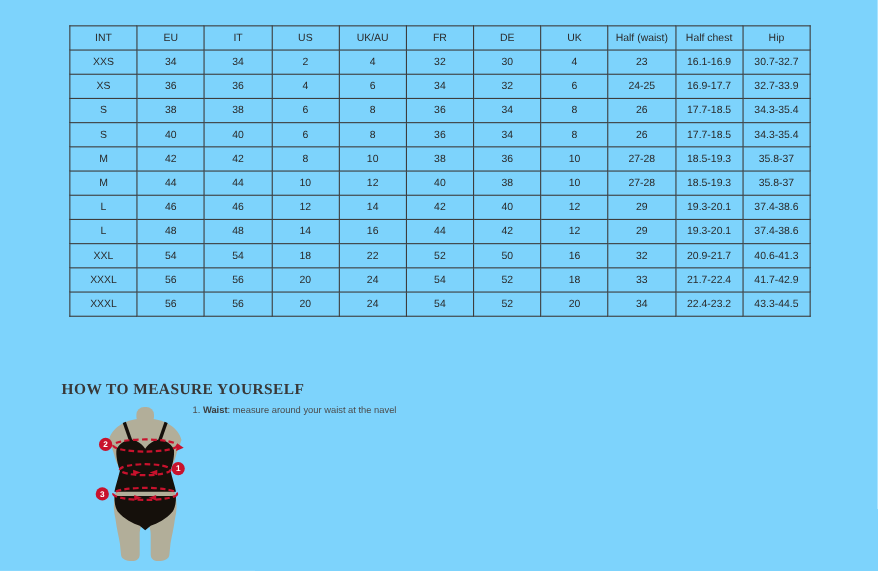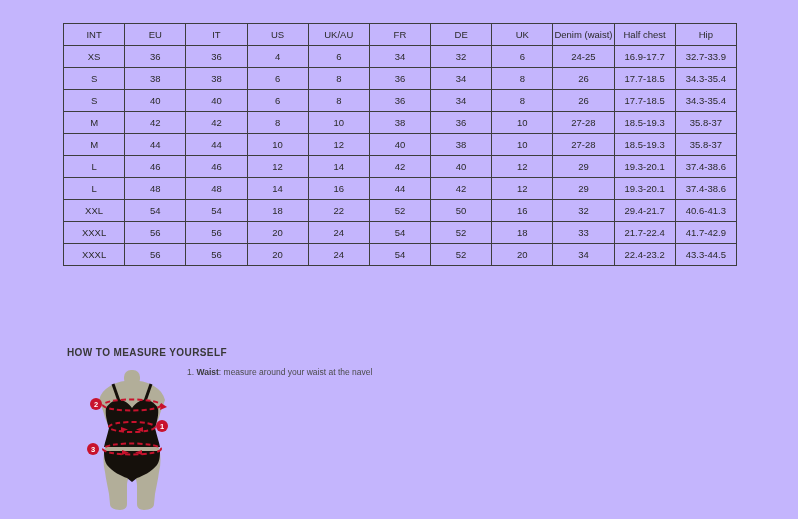--- a/index.html
+++ b/index.html
@@ -1,61 +1,74 @@
 <!DOCTYPE html>
 <html><head>
 <meta charset="utf-8">
 <style>
   html,body{margin:0;padding:0;background:#ffffff;}
   .page{
-    position:relative;width:798px;height:519px;background:#c4b5fd;overflow:hidden;
+    position:relative;width:798px;height:519px;background:#7dd3fc;overflow:hidden;
     font-family:"Liberation Sans",sans-serif;color:#2a2a2a;
   }
   
   table.size-chart{
     position:absolute;left:63px;top:23px;width:674px;
     border-collapse:collapse;table-layout:fixed;
   }
   table.size-chart th,table.size-chart td{
     border:1px solid #3d3d3d;height:21px;padding:0;
     font-size:9.5px;font-weight:400;color:#2a2a2a;
     text-align:center;vertical-align:middle;white-space:nowrap;overflow:hidden;
   }
   
   .measure-heading{
-    position:absolute;left:67px;top:347px;
-    font-size:10px;font-weight:700;letter-spacing:0.4px;color:#383838;
+    position:absolute;left:56px;top:347px;
+    font-size:14px;font-weight:700;letter-spacing:0.4px;color:#383838;font-family:Liberation Serif, serif;
   }
   .instructions{position:absolute;left:175px;top:366px;}
-  .instruction{font-size:8.5px;color:#4b4b4b;margin-bottom:5.5px;line-height:12.5px;margin-left:12px;}
+  .instruction{font-size:8.5px;color:#4b4b4b;margin-bottom:5.5px;line-height:12.5px;}
   .instruction .kw{font-weight:700;color:#3c3c3c;}
   .figure{position:absolute;left:75px;top:370px;width:120px;height:142px;}
 </style>
 </head>
 <body>
 
 <div class="page">
 
   <table class="size-chart">
     <thead>
         <tr>
           <th>INT</th>
           <th>EU</th>
           <th>IT</th>
           <th>US</th>
           <th>UK/AU</th>
           <th>FR</th>
           <th>DE</th>
           <th>UK</th>
-          <th>Denim (waist)</th>
+          <th>Half (waist)</th>
           <th>Half chest</th>
           <th>Hip</th>
         </tr>
       </thead>
     <tbody>
+        <tr>
+          <td>XXS</td>
+          <td>34</td>
+          <td>34</td>
+          <td>2</td>
+          <td>4</td>
+          <td>32</td>
+          <td>30</td>
+          <td>4</td>
+          <td>23</td>
+          <td>16.1-16.9</td>
+          <td>30.7-32.7</td>
+        </tr>
         <tr>
           <td>XS</td>
           <td>36</td>
           <td>36</td>
           <td>4</td>
           <td>6</td>
           <td>34</td>
           <td>32</td>
           <td>6</td>
           <td>24-25</td>
@@ -143,21 +156,21 @@
         <tr>
           <td>XXL</td>
           <td>54</td>
           <td>54</td>
           <td>18</td>
           <td>22</td>
           <td>52</td>
           <td>50</td>
           <td>16</td>
           <td>32</td>
-          <td>29.4-21.7</td>
+          <td>20.9-21.7</td>
           <td>40.6-41.3</td>
         </tr>
         <tr>
           <td>XXXL</td>
           <td>56</td>
           <td>56</td>
           <td>20</td>
           <td>24</td>
           <td>54</td>
           <td>52</td>

